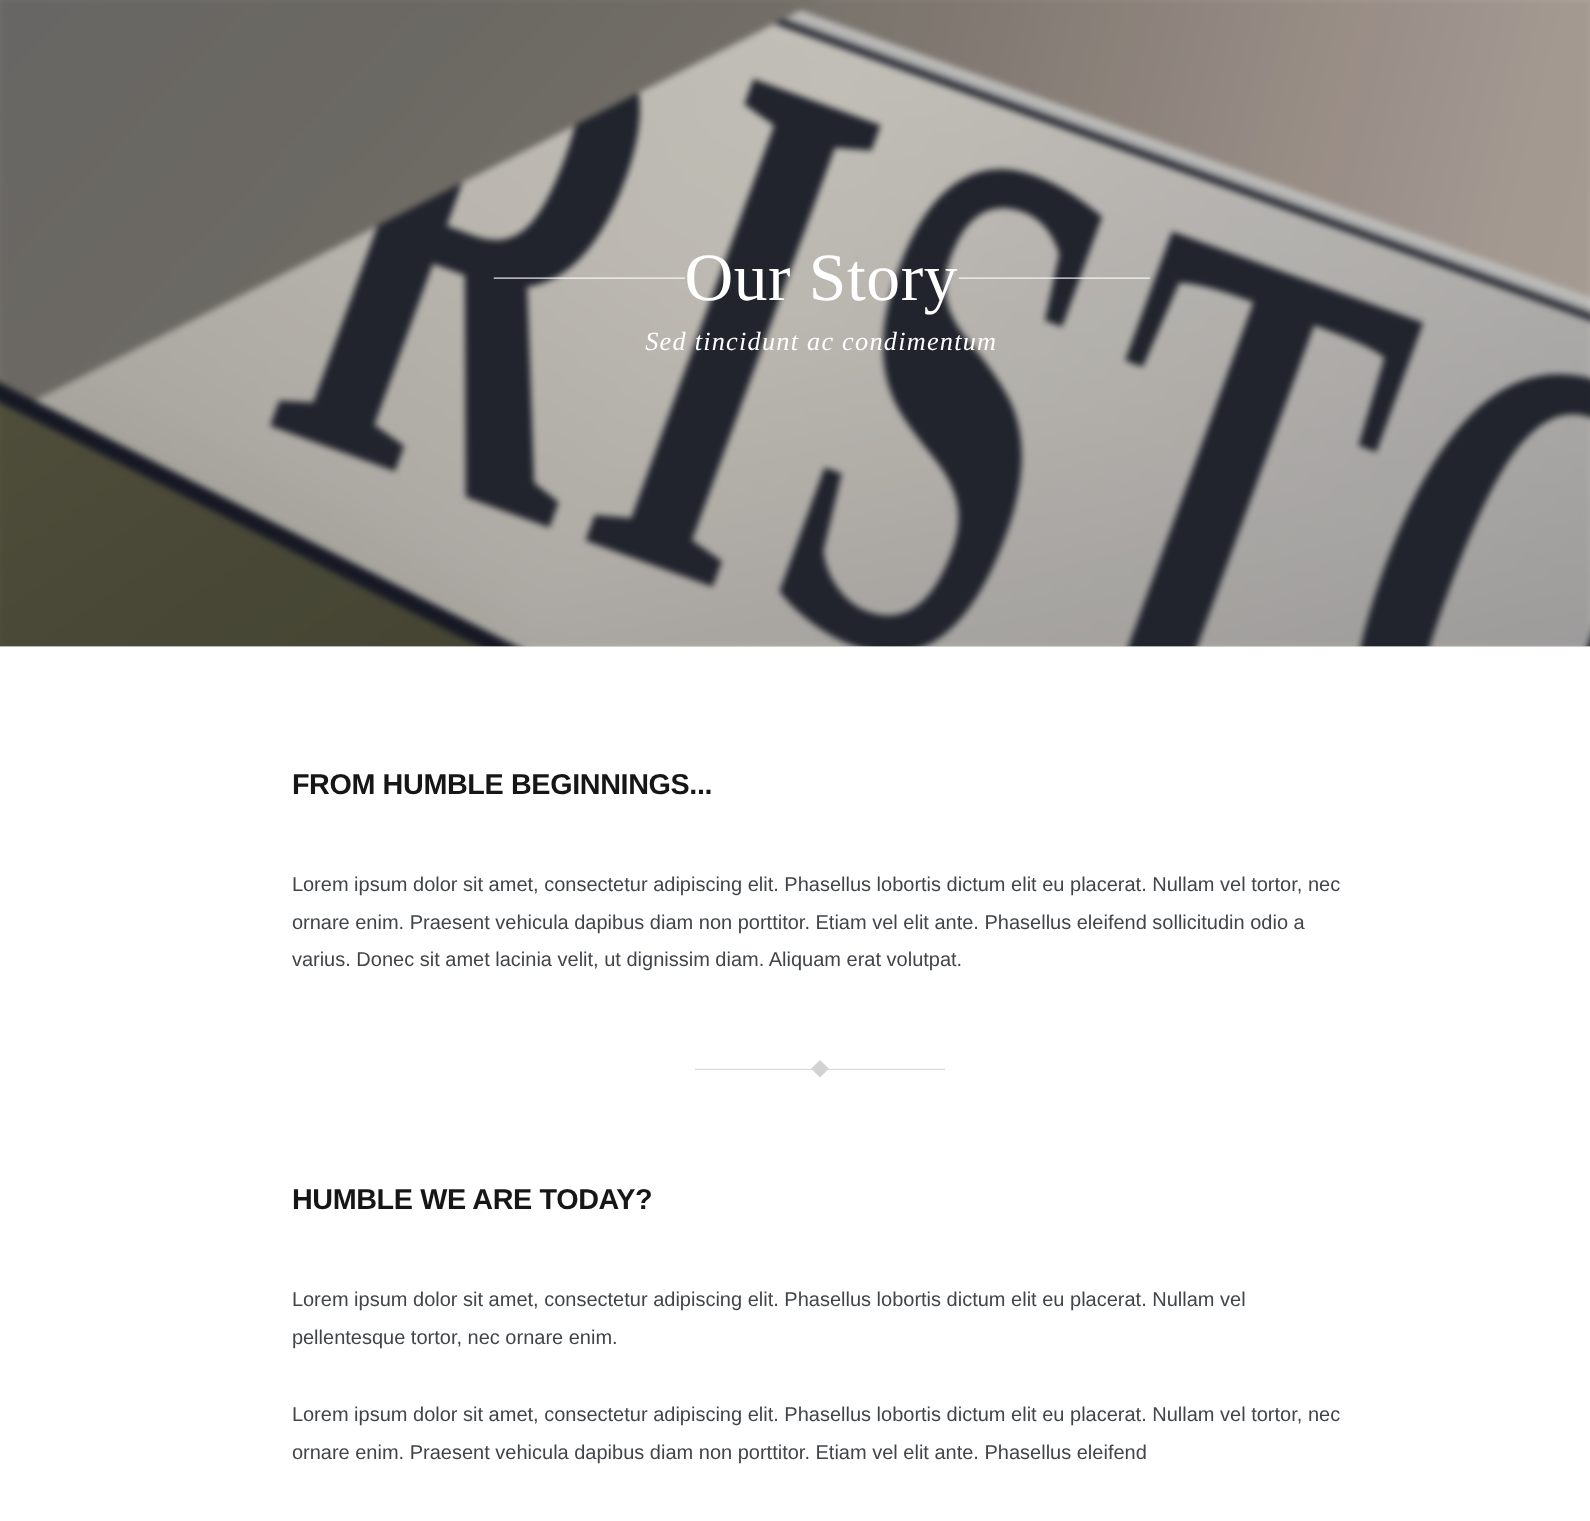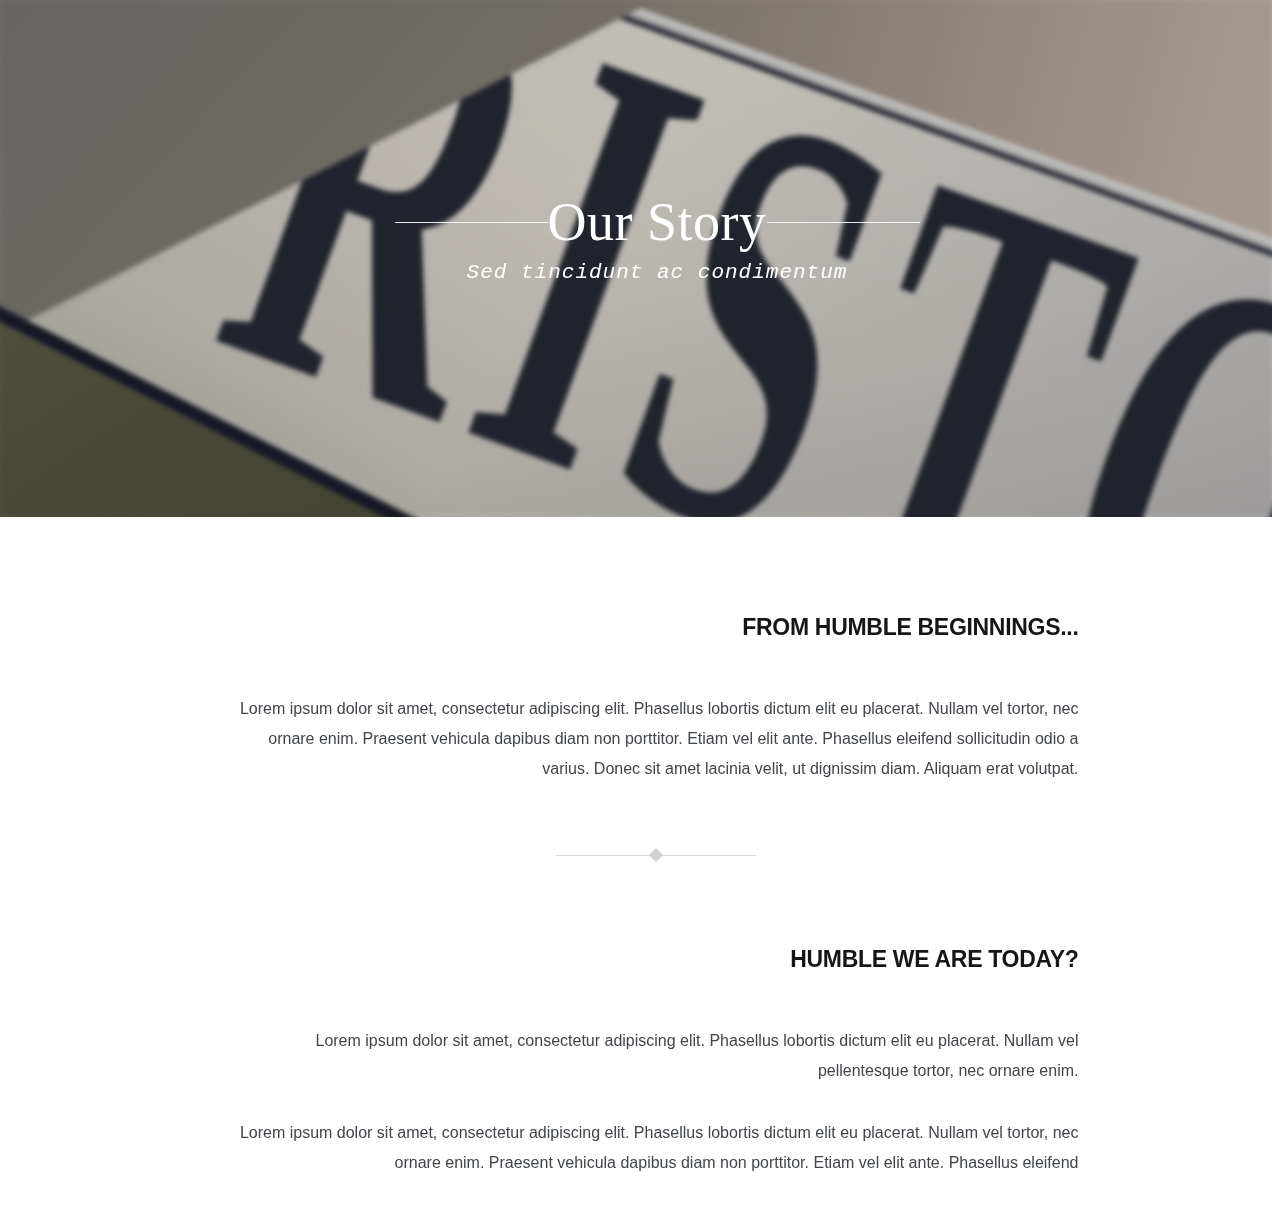--- a/index.html
+++ b/index.html
@@ -65,27 +65,27 @@
     padding-top:192px;transform:translateX(21px);
   }
   .title-row{display:flex;align-items:center;}
   .title-line{width:153px;height:1px;background:rgba(255,255,255,0.88);}
   .hero-title{
     margin:0;font-family:"Liberation Serif", serif;font-weight:400;
     font-size:54px;line-height:1.12;color:var(--hero-text);
     letter-spacing:0.5px;white-space:nowrap;
   }
   .hero-subtitle{
-    margin-top:9px;font-family:Liberation Mono, monospace;font-style:italic;
+    margin-top:9px;font-family:Liberation Serif, serif;font-style:italic;
     font-size:21px;letter-spacing:1px;color:var(--hero-text);
   }
 
   
   .content{background:#ffffff;padding-top:96px;}
-  .container{width:845px;margin:0 auto;position:relative;left:20px;text-align:right;}
+  .container{width:845px;margin:0 auto;position:relative;left:20px;text-align:left;}
   .story-section h2{
     margin:0 0 52px;font-size:23px;font-weight:700;letter-spacing:-0.3px;
     color:var(--heading-text);line-height:1.25;
   }
   .story-section p{
     margin:12px 0 32px;font-size:16px;line-height:30px;color:var(--body-text);
   }
   .divider{
     position:relative;width:200px;height:12px;margin:65px auto 84px;
   }

